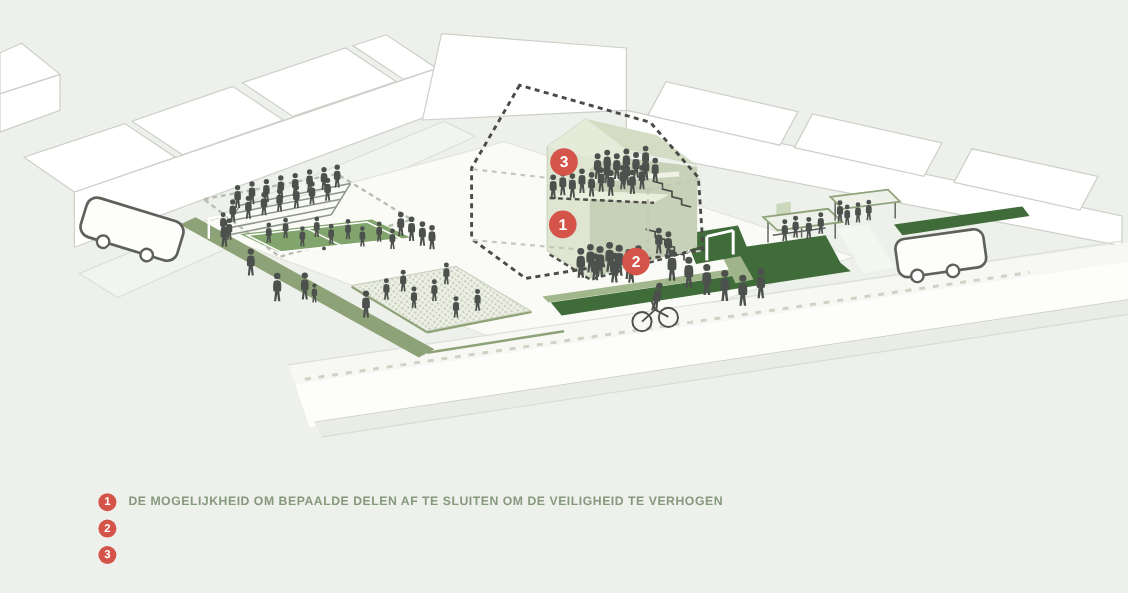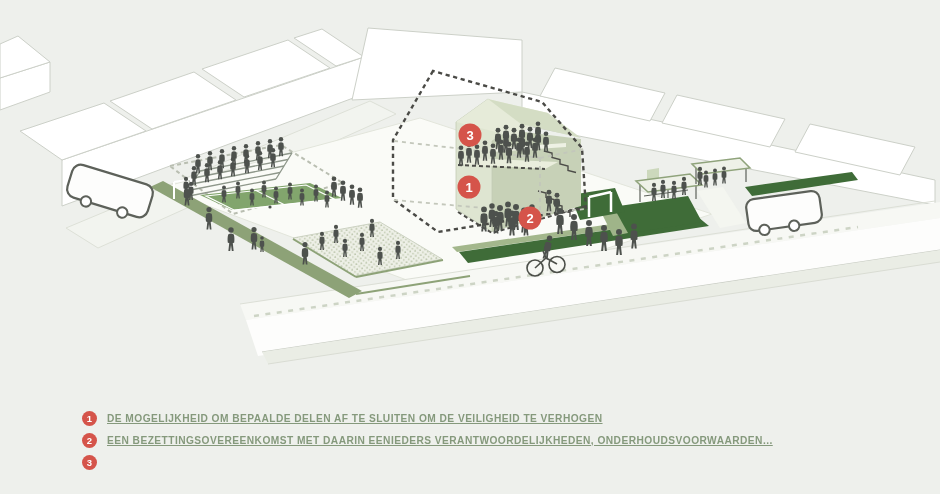--- a/index.html
+++ b/index.html
@@ -8,21 +8,21 @@
   .stage{position:relative;width:940px;height:494px;background:#eef0ec;}
   svg{position:absolute;left:0;top:0;}
   .badge{fill:#d5544a;}
   .badgetxt{font:bold 13px "Liberation Sans",sans-serif;fill:#ffffff;text-anchor:middle;}
   .legend{position:absolute;left:82px;top:411px;display:flex;flex-direction:column;gap:7px;}
   .legend-row{display:flex;align-items:center;gap:10px;height:15px;}
   .lbadge{width:15px;height:15px;border-radius:50%;background:#d5544a;color:#fff;
           font:bold 9.5px "Liberation Sans",sans-serif;display:flex;align-items:center;
           justify-content:center;flex:0 0 15px;}
   .ltext{font:bold 10.2px "Liberation Sans",sans-serif;color:#85997c;letter-spacing:0.45px;
-         text-transform:uppercase;white-space:nowrap;text-decoration:underline;}
+         text-transform:uppercase;white-space:nowrap;}
 </style>
 </head>
 <body>
 
 <div class="stage">
 <svg width="940" height="494" viewBox="0 0 940 494">
   <defs>
     <g id="prs">
       <circle cx="0" cy="-11.4" r="2.6"></circle>
       <path d="M-2.7,-7.2 C-3.5,-4.5 -3.3,-1.2 -3,0.6 L-1.7,0.9 L-2.5,8.6 L-0.8,8.6 L0,2.9 L0.8,8.6 L2.5,8.6 L1.7,0.9 L3,0.6 C3.3,-1.2 3.5,-4.5 2.7,-7.2 Q0,-8.8 -2.7,-7.2 Z"></path>
@@ -290,19 +290,18 @@
   </g>
 </svg>
 
 <div class="legend">
   <div class="legend-row">
     <span class="lbadge">1</span>
     <span class="ltext">DE MOGELIJKHEID OM BEPAALDE DELEN AF TE SLUITEN OM DE VEILIGHEID TE VERHOGEN</span>
   </div>
   <div class="legend-row">
     <span class="lbadge">2</span>
-    <span class="ltext">EEN BEZETTINGSOVEREENKOMST MET DAARIN EENIEDERS VERANTWOORDELIJKHEDEN, ONDERHOUDSVOORWAARDEN...</span>
   </div>
   <div class="legend-row">
     <span class="lbadge">3</span>
   </div>
 </div>
 </div>
 
 </body></html>

